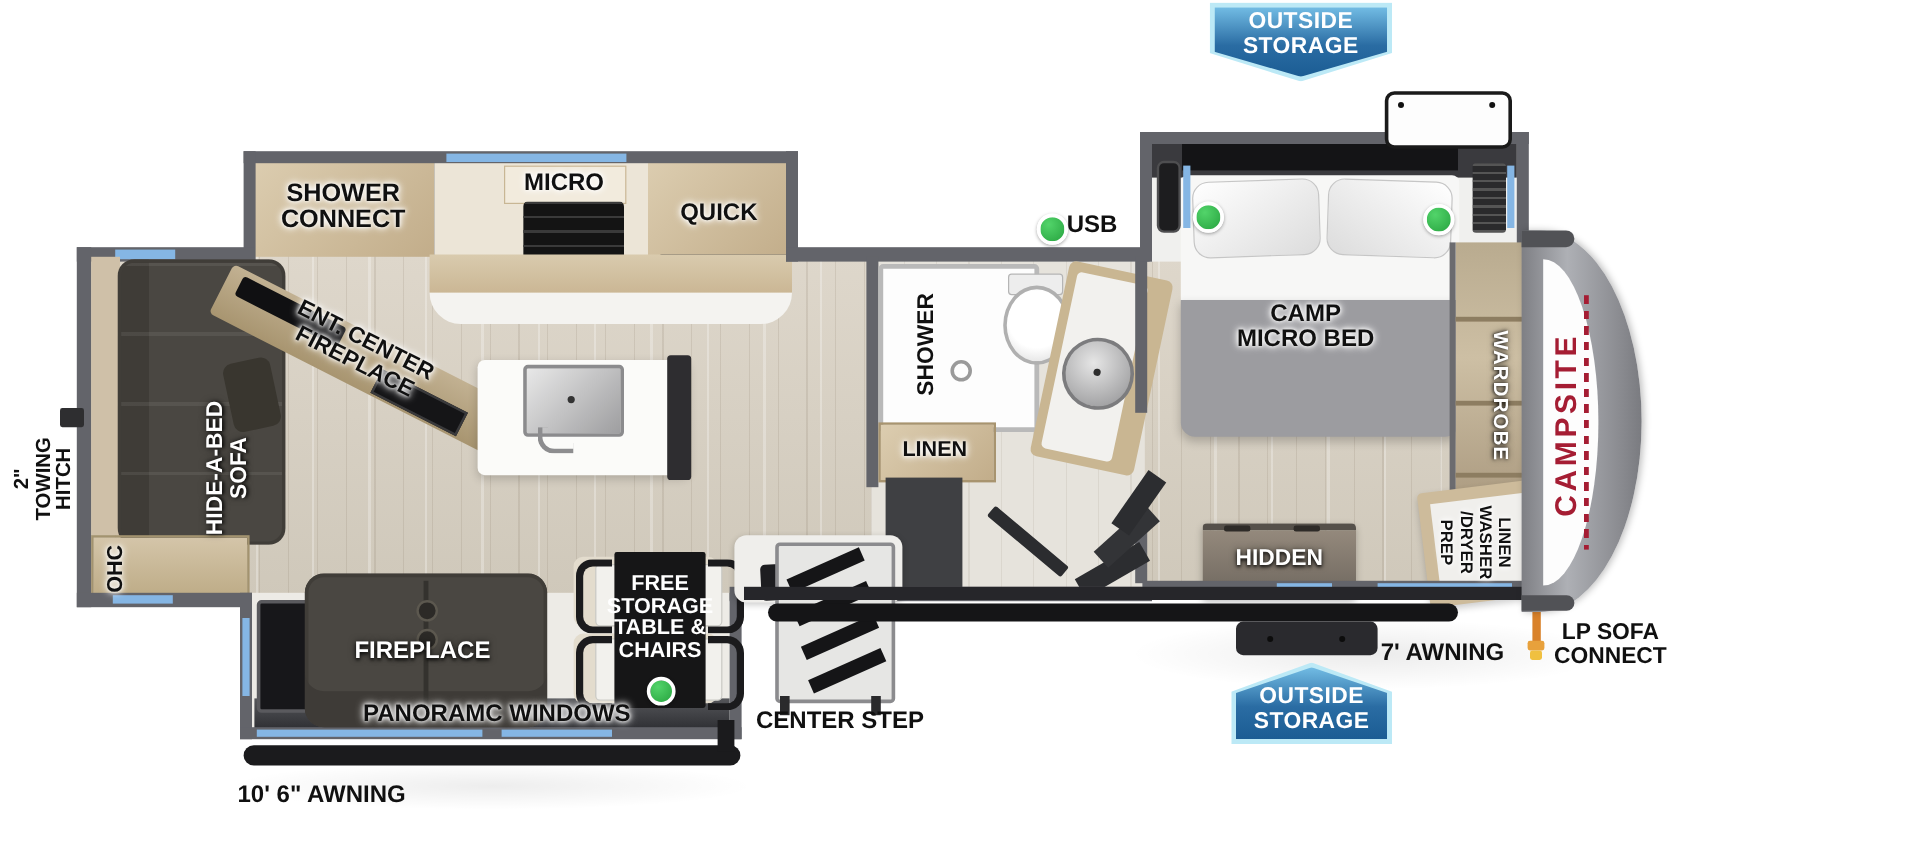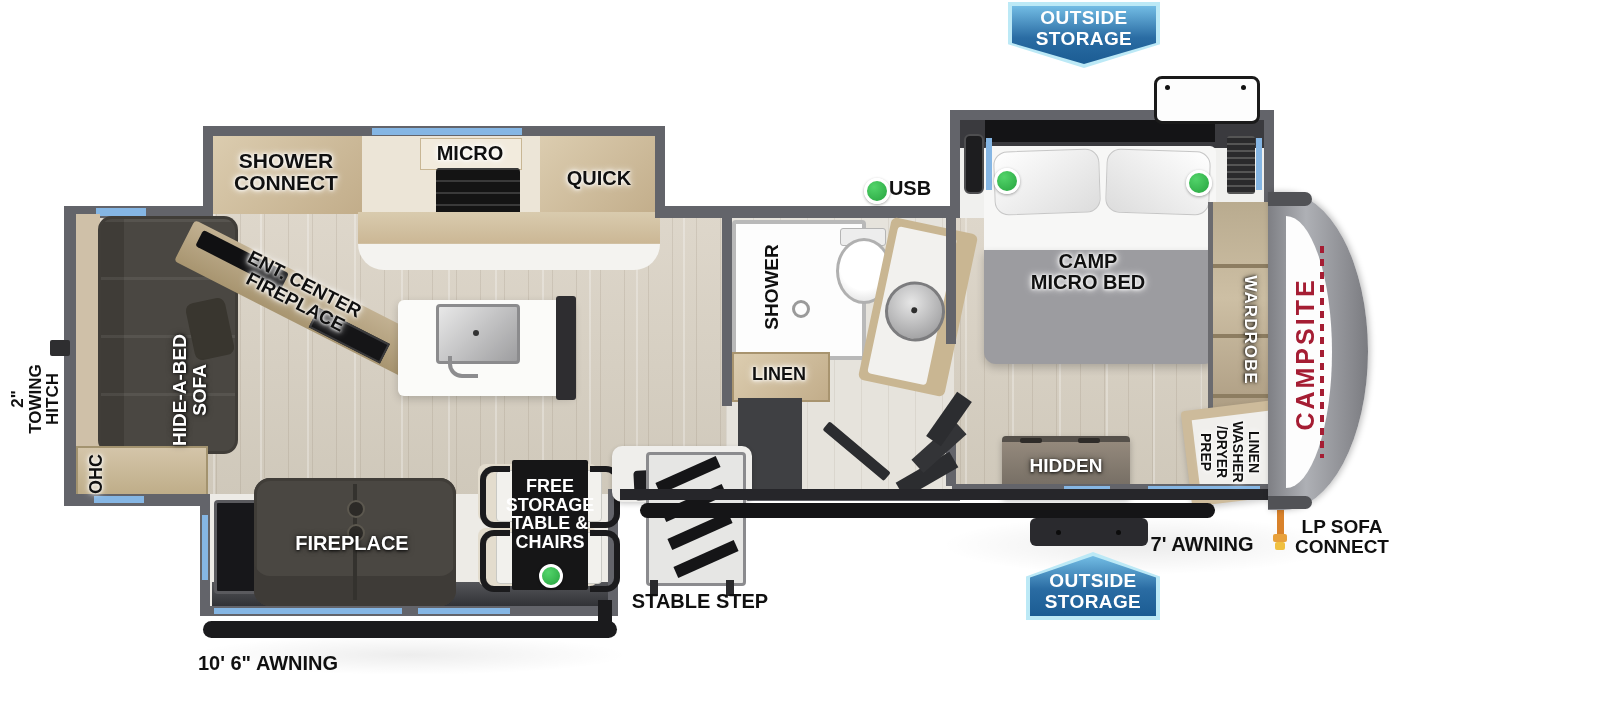--- a/index.html
+++ b/index.html
@@ -259,21 +259,22 @@
     <span>/DRYER</span>
     <span>PREP</span>
   </div>
   <div class="lbl white" style="left:352px;top:543px;font-size:20px;">FIREPLACE</div>
   <div class="lbl white plain" style="left:550px;top:514px;font-size:18px;text-shadow:none;">
     <span>FREE</span>
     <span>STORAGE</span>
     <span>TABLE &amp;</span>
     <span>CHAIRS</span>
   </div>
+  <div class="lbl" style="left:414px;top:595px;font-size:20px;">PANORAMC WINDOWS</div>
   <div class="lbl plain" style="left:268px;top:663px;font-size:20px;">10' 6" AWNING</div>
-  <div class="lbl plain" style="left:700px;top:601px;font-size:20px;">STABLE STEP</div>
+  <div class="lbl plain" style="left:700px;top:601px;font-size:20px;">CENTER STEP</div>
   <div class="lbl plain" style="left:1202px;top:544px;font-size:20px;">7' AWNING</div>
   <div class="lbl plain" style="left:1342px;top:537px;font-size:19px;">
     <span>LP SOFA</span>
     <span>CONNECT</span>
   </div>
 
 </div>
 
 </body></html>

